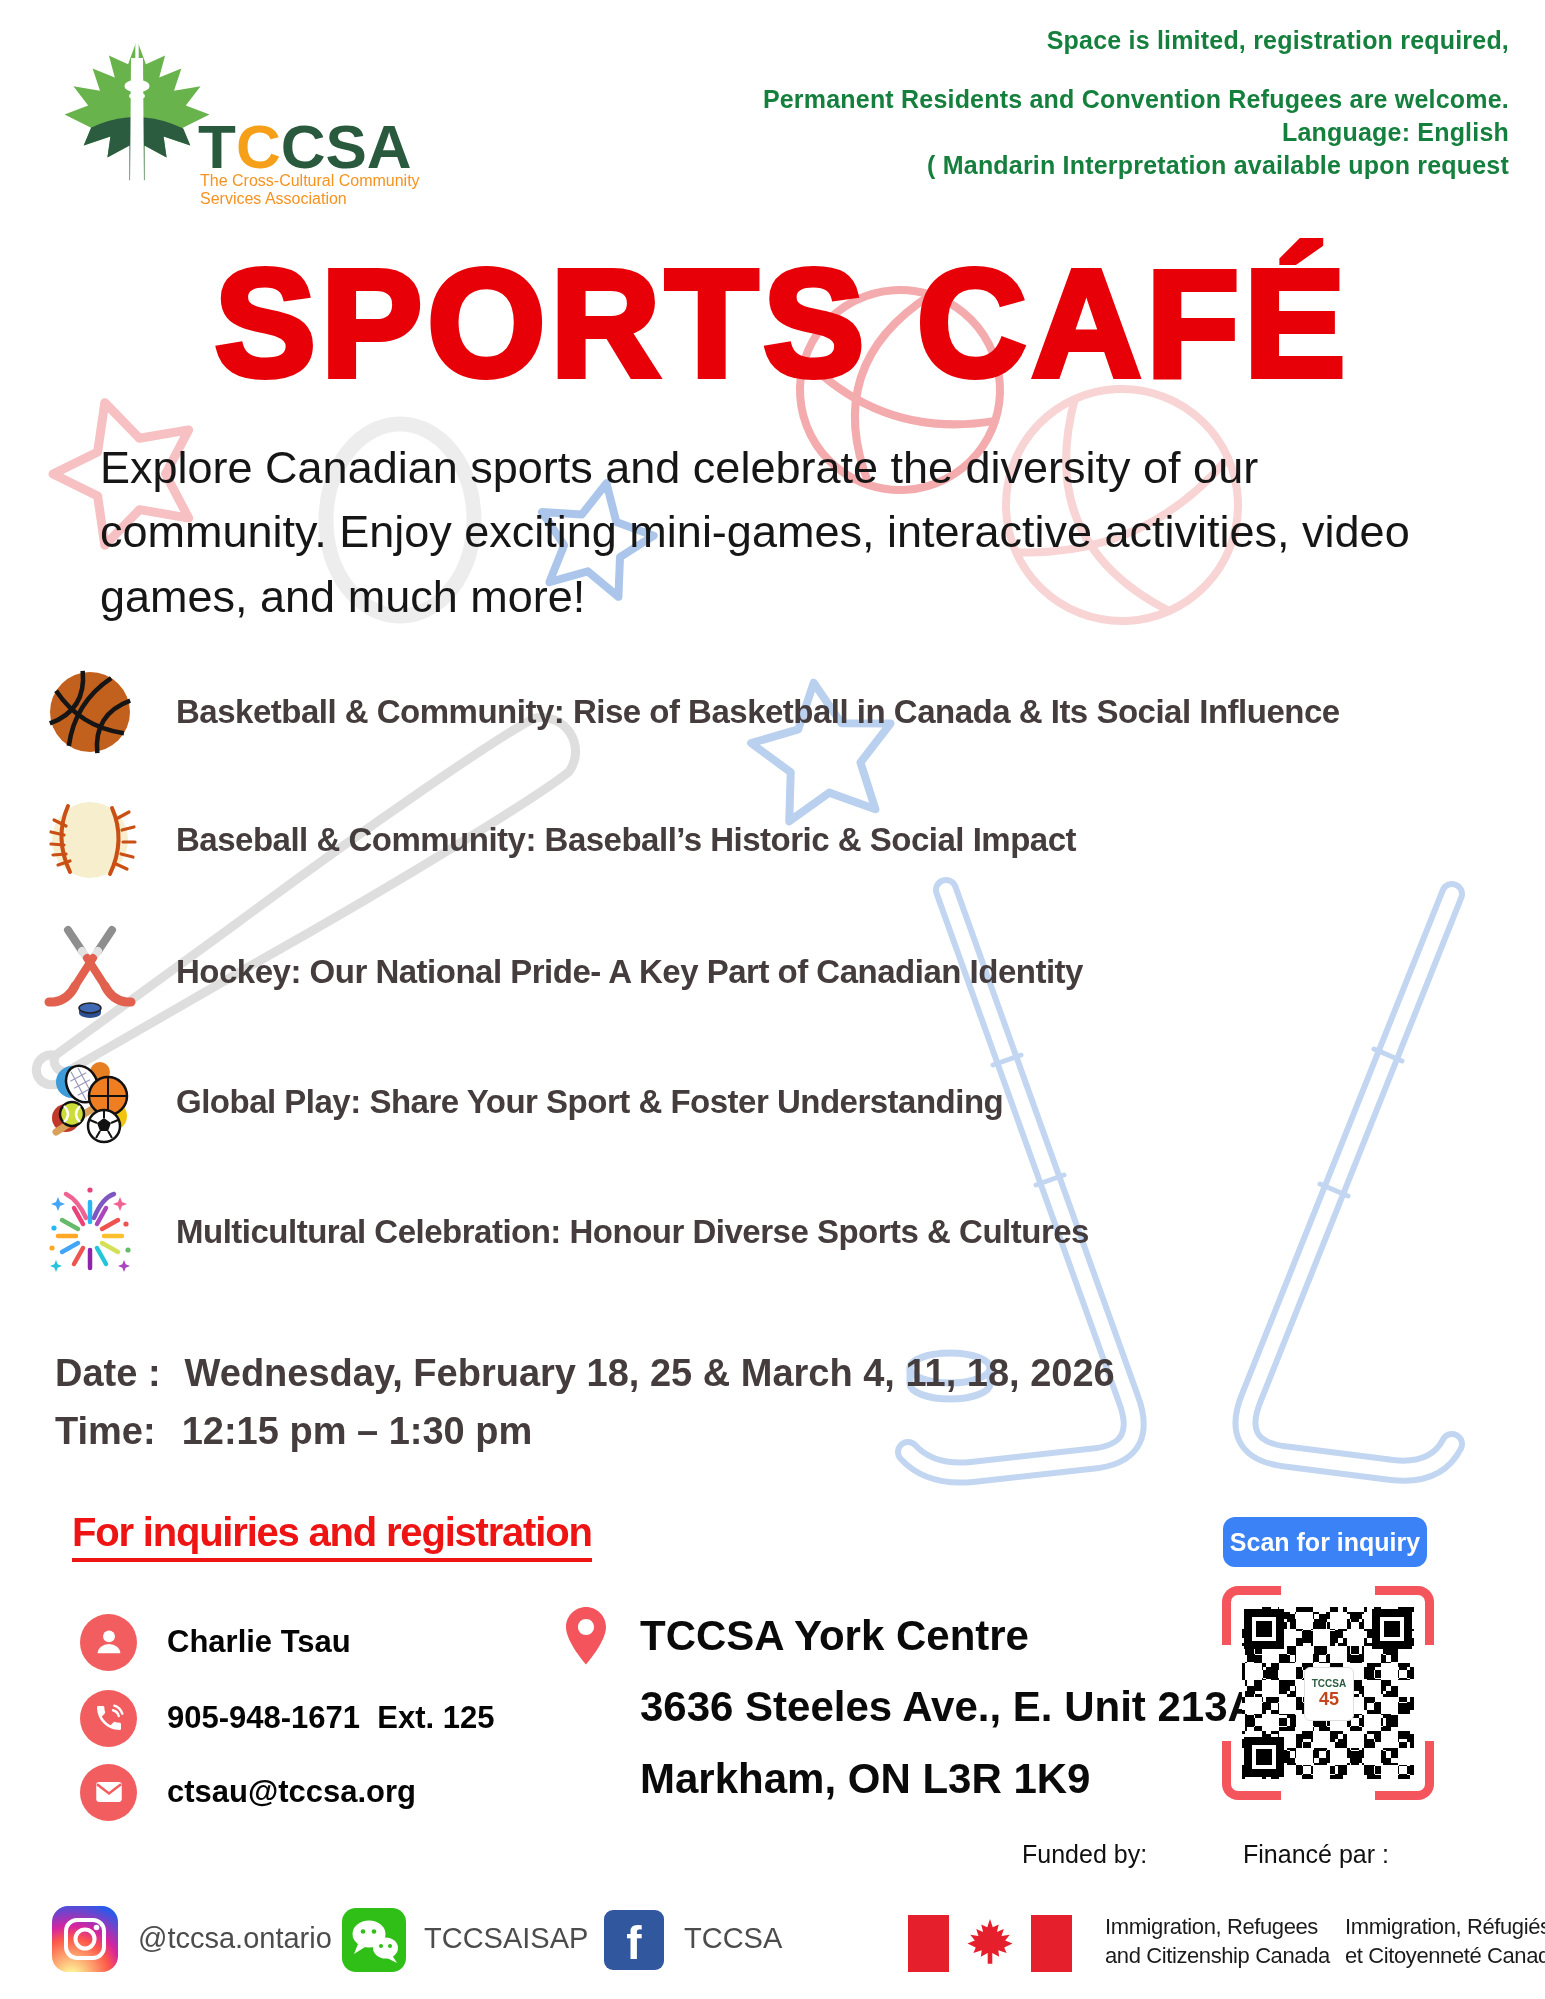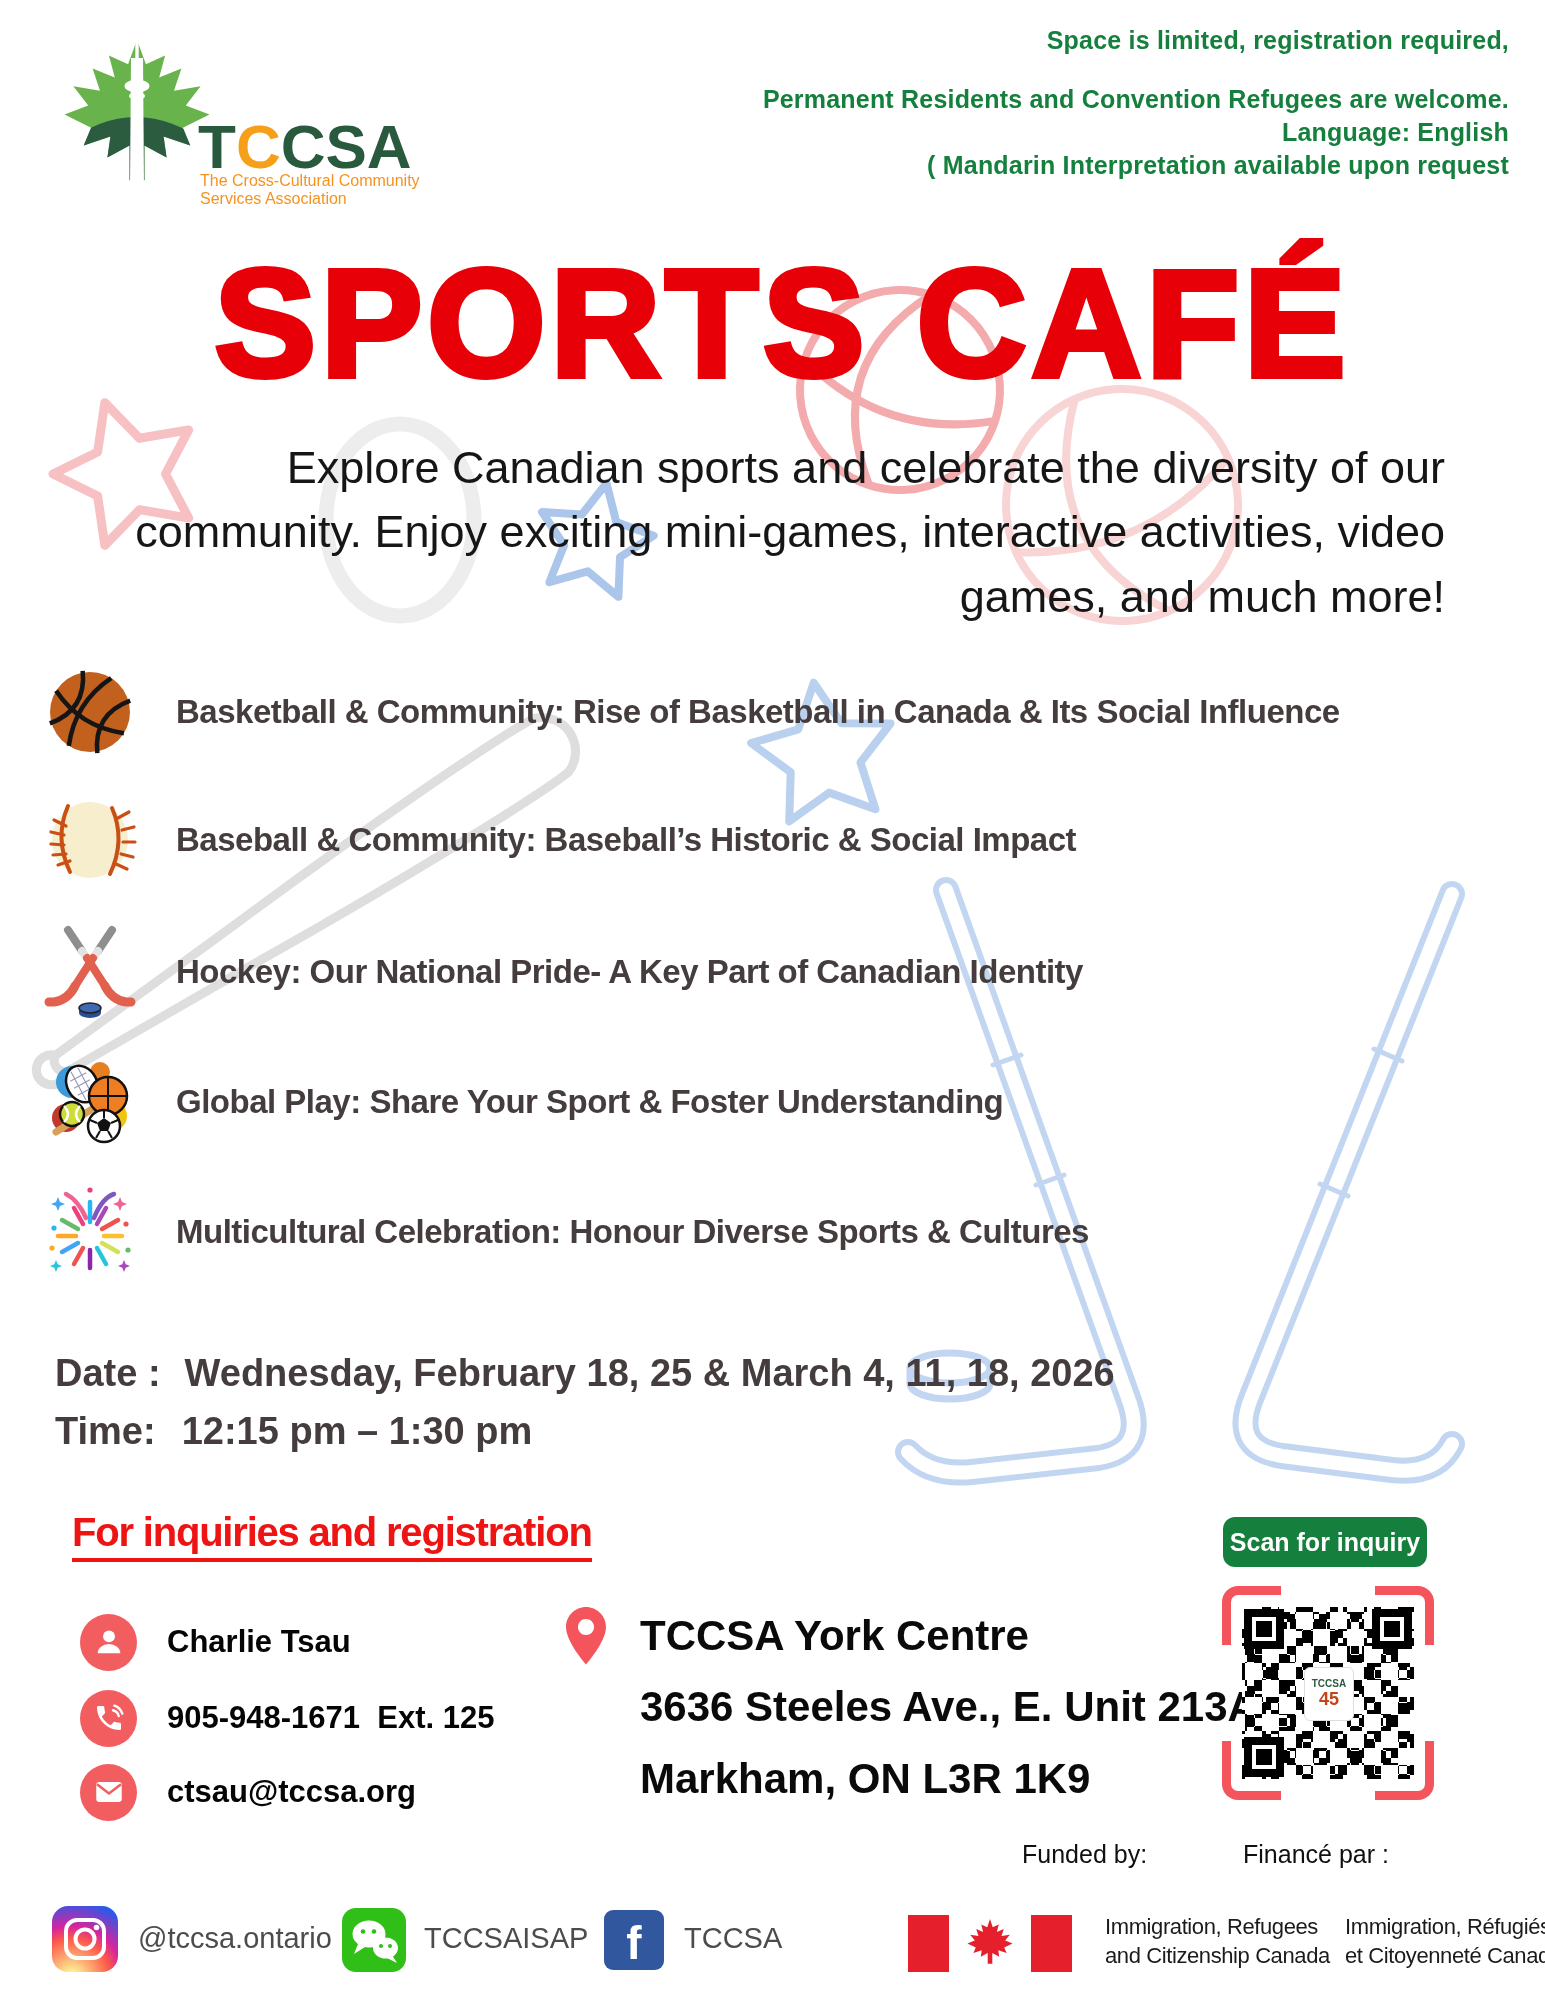--- a/index.html
+++ b/index.html
@@ -13,21 +13,21 @@
 
   
   .logo-svg{left:52px;top:28px;width:400px;height:182px;z-index:2;}
   .notice{right:36px;top:24px;text-align:right;font-size:25px;font-weight:bold;
           color:#15803d;line-height:1.32;z-index:2;letter-spacing:.2px;}
   .notice-line1{margin-bottom:26px;}
 
   
   .title{left:0;right:0;top:236px;text-align:center;font-size:152px;font-weight:900;
          color:#e80008;-webkit-text-stroke:6px #e80008;letter-spacing:5px;z-index:2;white-space:nowrap;padding-left:20px;}
-  .intro{left:100px;top:436px;width:1345px;text-align:right;font-size:45px;line-height:1.43;
+  .intro{left:100px;top:436px;width:1345px;text-align:left;font-size:45px;line-height:1.43;
          color:#161616;z-index:2;}
 
   
   .topic-row{left:42px;display:flex;align-items:center;gap:38px;height:100px;z-index:2;}
   .topic-row.t0{top:662px;} .topic-row.t1{top:790px;} .topic-row.t2{top:922px;}
   .topic-row.t3{top:1052px;} .topic-row.t4{top:1182px;}
   .topic-icon{width:96px;height:96px;flex:none;}
   .topic-text{font-size:33px;font-weight:bold;color:#453d3d;letter-spacing:-.5px;white-space:nowrap;}
 
   
@@ -43,21 +43,21 @@
   .contact-badge{width:57px;height:57px;border-radius:50%;background:#f25e60;flex:none;
                  display:flex;align-items:center;justify-content:center;}
   .contact-text{font-size:31px;font-weight:bold;color:#050505;white-space:pre;}
 
   
   .pin-icon{left:556px;top:1604px;width:60px;height:66px;z-index:2;}
   .location{left:640px;top:1600px;font-size:42px;font-weight:bold;color:#0a0a0a;
             line-height:1.7;z-index:2;white-space:nowrap;}
 
   
-  .scan-button{left:1223px;top:1517px;width:204px;height:50px;background:#15803d;border-radius:12px;
+  .scan-button{left:1223px;top:1517px;width:204px;height:50px;background:#3b82f6;border-radius:12px;
                color:#fff;font-size:25px;font-weight:bold;display:flex;align-items:center;
                justify-content:center;z-index:2;}
   .qr-wrap{left:1222px;top:1586px;width:212px;height:214px;z-index:2;}
   .bracket{position:absolute;width:50px;height:50px;border:9px solid #f4555c;}
   .br-tl{left:0;top:0;border-right:none;border-bottom:none;border-top-left-radius:16px;}
   .br-tr{right:0;top:0;border-left:none;border-bottom:none;border-top-right-radius:16px;}
   .br-bl{left:0;bottom:0;border-right:none;border-top:none;border-bottom-left-radius:16px;}
   .br-br{right:0;bottom:0;border-left:none;border-top:none;border-bottom-right-radius:16px;}
   .qr-code{position:absolute;left:20px;top:21px;width:172px;height:172px;
     background:

